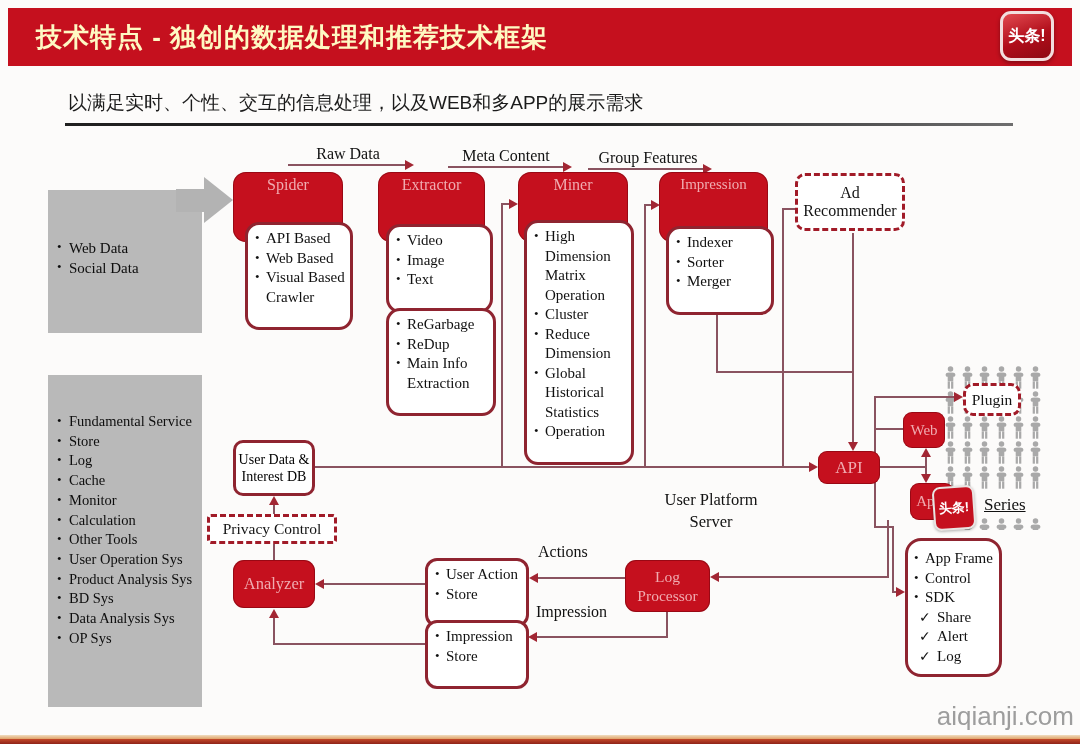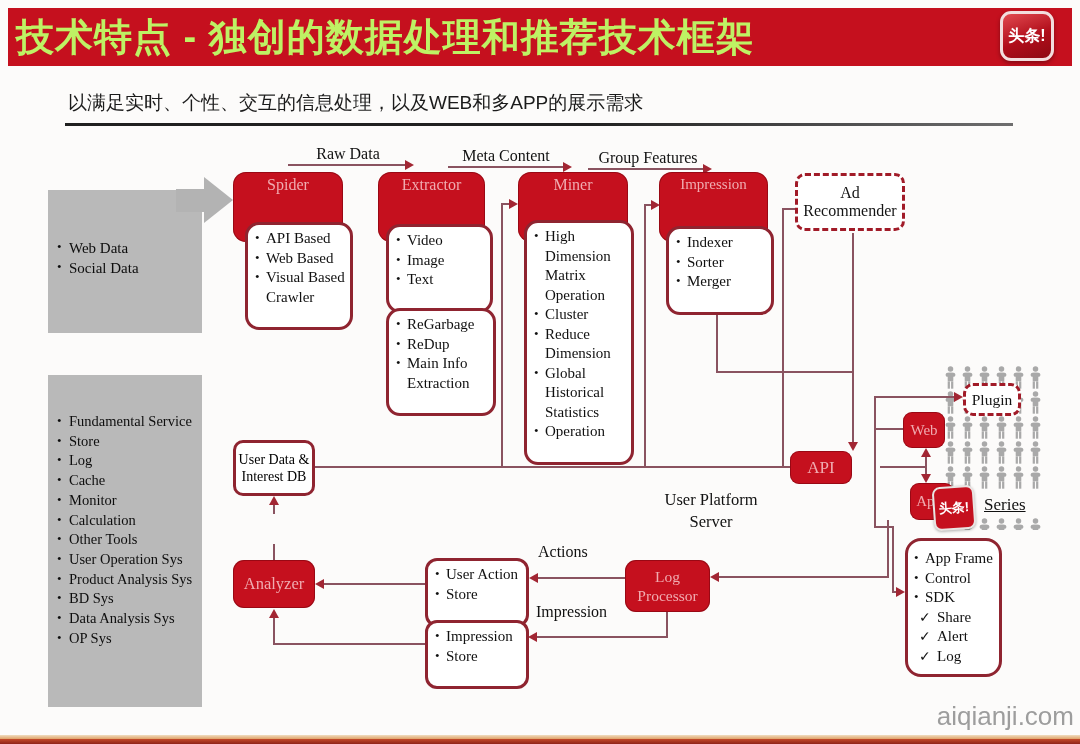--- a/index.html
+++ b/index.html
@@ -5,21 +5,21 @@
   :root{
     --brand-red:#c5101e; --border-red:#8f2430; --dash-red:#a11b28;
     --line:#8a5360; --arrow:#a22633; --panel-gray:#b9b9b9; --icon-gray:#a9a9a9;
   }
   *{box-sizing:border-box;margin:0;padding:0}
   body{background:#e9e7e5;font-family:"Liberation Serif",serif}
   .slide{position:relative;width:1080px;height:744px;background:#fcfbfa;overflow:hidden}
 
   
   .header-bar{position:absolute;left:8px;top:8px;width:1064px;height:58px;background:var(--brand-red);display:flex;align-items:center}
-  .header-title{color:#bef264;font-family:"Liberation Sans",sans-serif;font-weight:bold;font-size:38px;padding-left:8px;letter-spacing:1px}
+  .header-title{color:#fef9c3;font-family:"Liberation Sans",sans-serif;font-weight:bold;font-size:26px;padding-left:28px;letter-spacing:1px}
   .app-logo{position:absolute;left:1000px;top:11px;width:54px;height:50px;border-radius:11px;
     background:linear-gradient(160deg,#e24a50 0%,#b00d1a 55%,#8e0a14 100%);
     border:3px solid #f2dede;display:flex;align-items:center;justify-content:center;
     color:#fff;font-family:"Liberation Sans",sans-serif;font-weight:bold;font-size:16px;
     box-shadow:0 2px 4px rgba(0,0,0,.35)}
   .subtitle{position:absolute;left:68px;top:90px;font-family:"Liberation Sans",sans-serif;font-size:19px;color:#1b1b1b}
   .divider{position:absolute;left:65px;top:123px;width:948px;height:3px;background:linear-gradient(to right,#202020 55%,#6e6e6e)}
 
   
   .rbox{position:absolute;background:var(--brand-red);border-radius:13px;color:#f0abb0;
@@ -166,20 +166,23 @@
         <li>Product Analysis Sys</li>
         <li>BD Sys</li>
         <li>Data Analysis Sys</li>
         <li>OP Sys</li>
       </ul>
   </div>
 
   <div class="wbox" style="left:233px;top:440px;width:82px;height:56px;border-radius:10px;display:flex;align-items:center;justify-content:center;text-align:center;padding:2px;font-size:14px;line-height:17px">
     <span>User Data &amp; Interest DB</span>
     </div>
+  <div class="dashbox" style="left:207px;top:514px;width:130px;height:30px;font-size:15.5px;border-radius:4px">
+    <span>Privacy Control</span>
+    </div>
   <div class="rbox" style="left:233px;top:560px;width:82px;height:48px;border-radius:11px;font-size:16.5px">
     <span>Analyzer</span>
     </div>
 
   <div class="wbox" style="left:425px;top:558px;width:104px;border-radius:12px">
     <ul>
         <li>User Action</li>
         <li>Store</li>
       </ul>
     </div>
@@ -190,21 +193,21 @@
       </ul>
     </div>
   <div class="rbox" style="left:625px;top:560px;width:85px;height:52px;border-radius:11px;font-size:15.5px;line-height:19px">
     <span>Log Processor</span>
     </div>
 
   <div class="flabel" style="left:538px;top:543px;text-align:right">Actions</div>
   <div class="flabel" style="left:536px;top:603px;text-align:left">Impression</div>
   <div class="flabel" style="left:650px;top:489px;width:122px;font-size:16.5px;line-height:22px">User Platform Server</div>
 
-  <div class="rbox" style="left:790px;top:451px;width:62px;height:33px;border-radius:9px;font-size:17px;z-index:3">
+  <div class="rbox" style="left:818px;top:451px;width:62px;height:33px;border-radius:9px;font-size:17px;z-index:3">
     <span>API</span>
     </div>
   <div class="rbox" style="left:903px;top:412px;width:42px;height:36px;border-radius:9px;font-size:15px;z-index:3">
     <span>Web</span>
     </div>
   <div class="rbox" style="left:910px;top:483px;width:44px;height:37px;border-radius:9px;font-size:15px;z-index:3">
     <span>Apps</span>
     </div>
   <div class="dashbox" style="left:963px;top:383px;width:58px;height:33px;font-size:15.5px;z-index:3">
     <span>Plugin</span>

